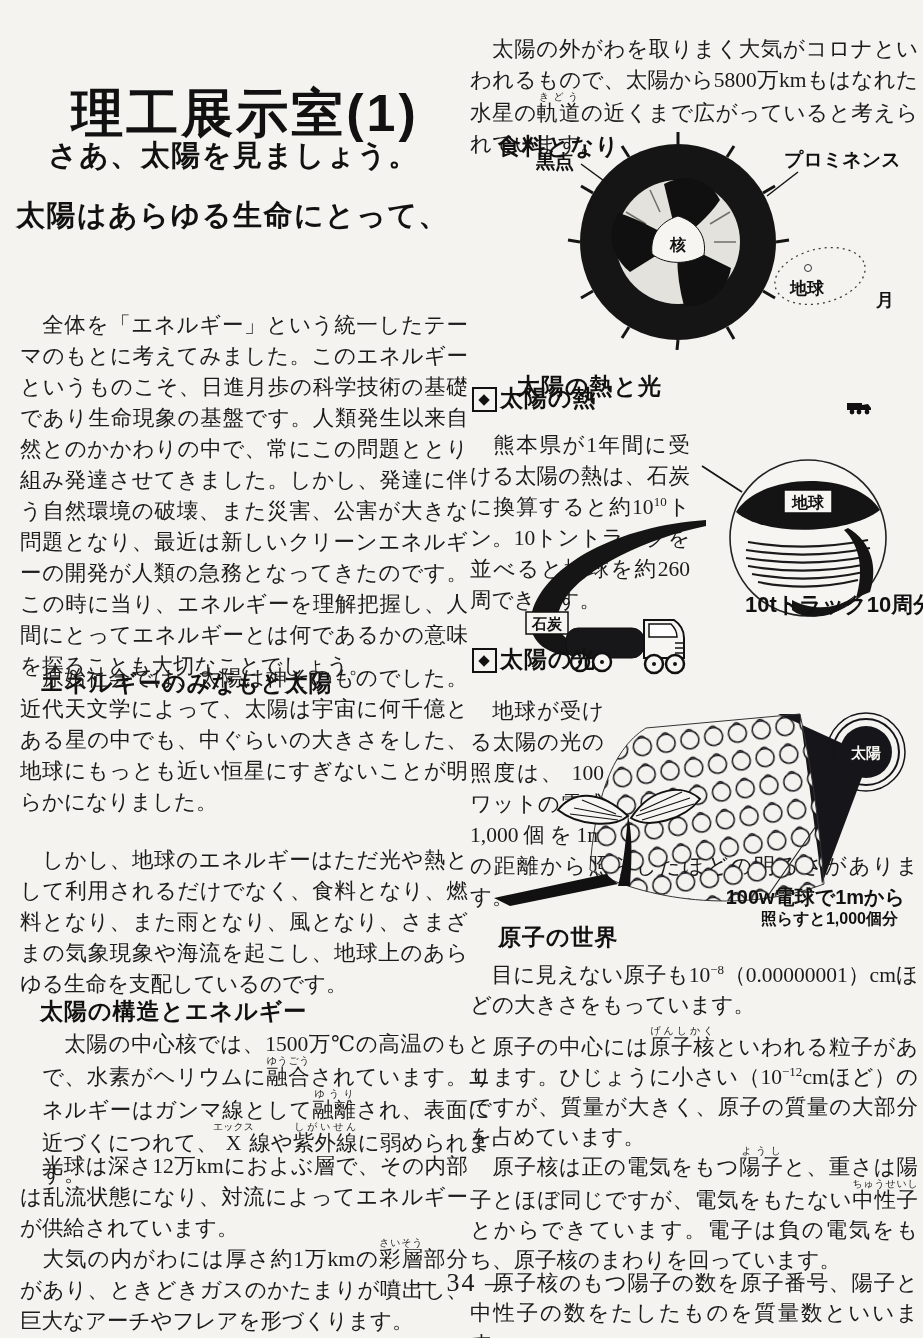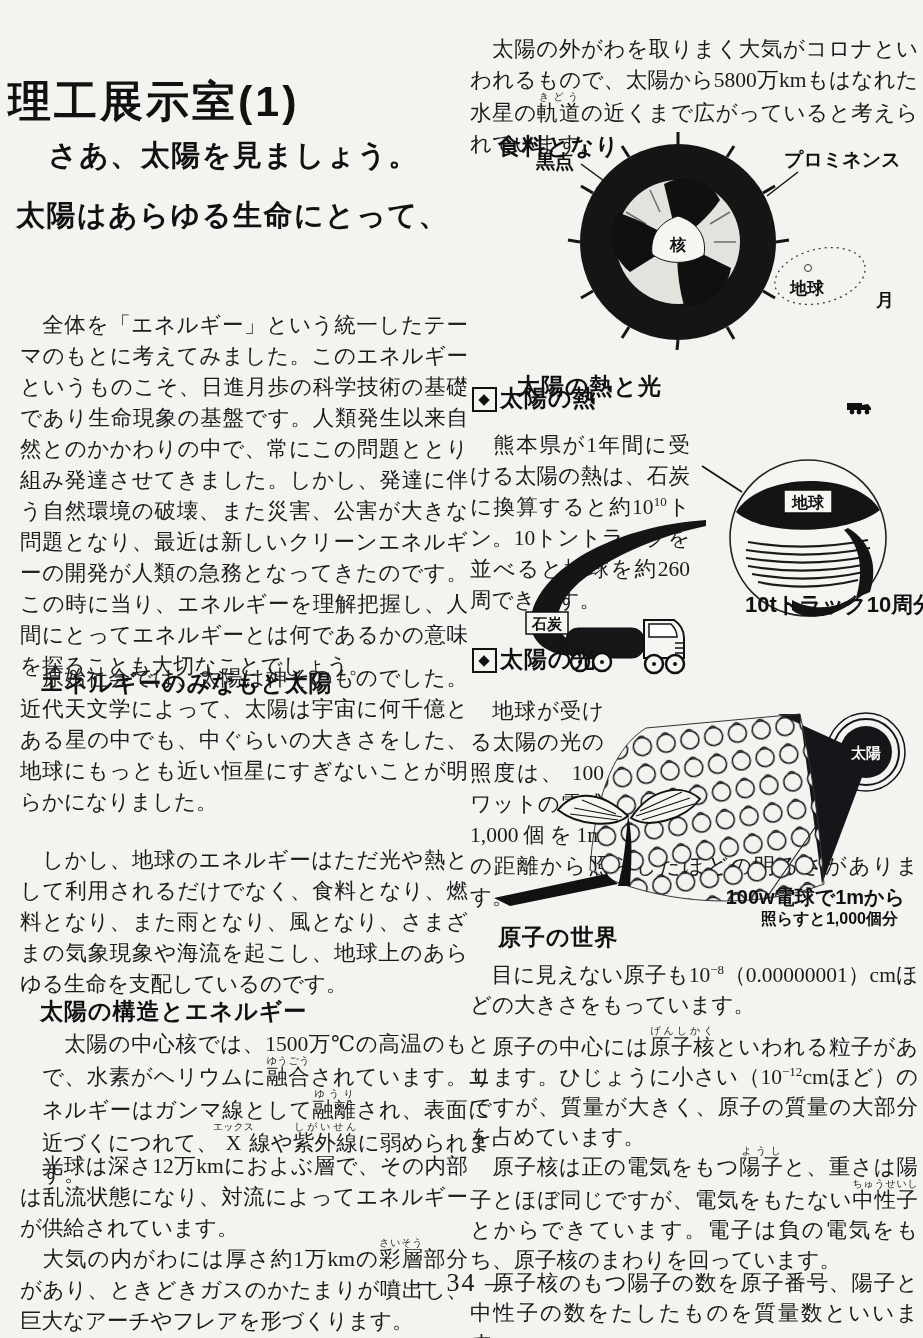--- a/index.html
+++ b/index.html
@@ -1,21 +1,21 @@
 <!DOCTYPE html>
 <html><head>
 <meta charset="utf-8">
 <style>
   html,body{margin:0;padding:0;background:#d8d6d0;}
   #page{position:relative;width:923px;height:1338px;background:#f4f3ef;overflow:hidden;
         font-family:"Liberation Serif","DejaVu Serif",serif;color:#1b1b1b;}
   .abs{position:absolute;}
   
   .gothic{font-family:"Liberation Sans","DejaVu Sans",sans-serif;font-weight:bold;color:#111;}
-  #title{left:8px;top:44px;width:442px;font-size:43px;letter-spacing:3px;text-align:left;}
+  #title{left:24px;top:44px;width:442px;font-size:52px;letter-spacing:3px;text-align:center;}
   .subline{font-size:29px;letter-spacing:1.5px;white-space:nowrap;}
   #sub1{left:48px;top:136px;}
   #sub2{left:16px;top:196px;}
   #sub3{left:20px;top:254px;}
   
   .body-text{font-size:21.5px;line-height:31px;text-align:justify;width:448px;}
   .tight{line-height:30px;}
   ruby rt{font-family:"Liberation Sans","DejaVu Sans",sans-serif;font-size:10px;letter-spacing:0;}
   sup{font-size:13px;line-height:0;}
   

